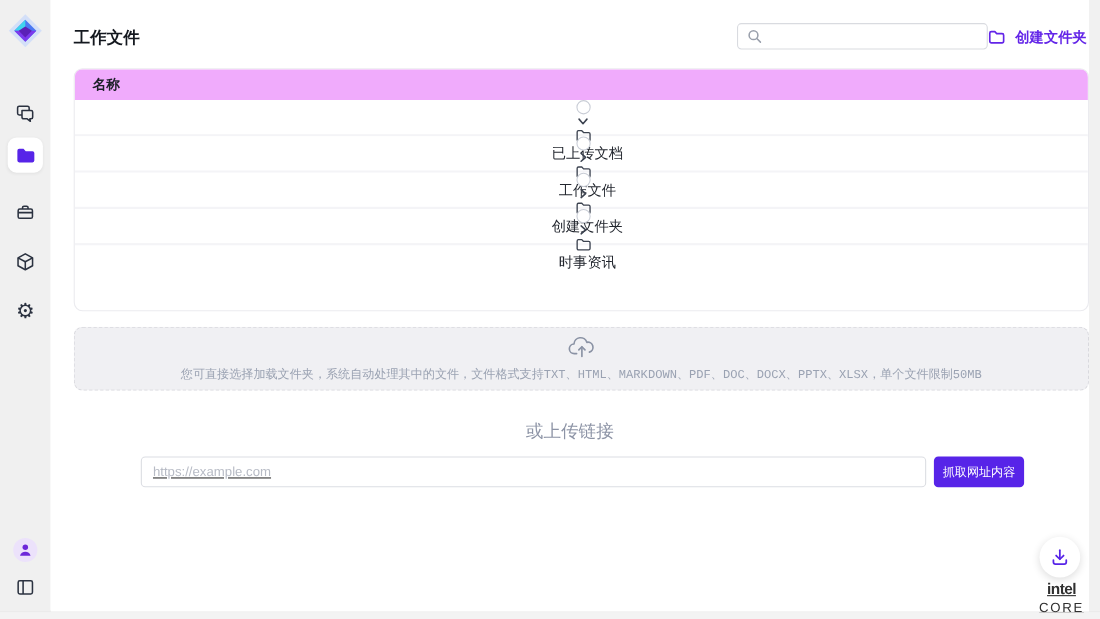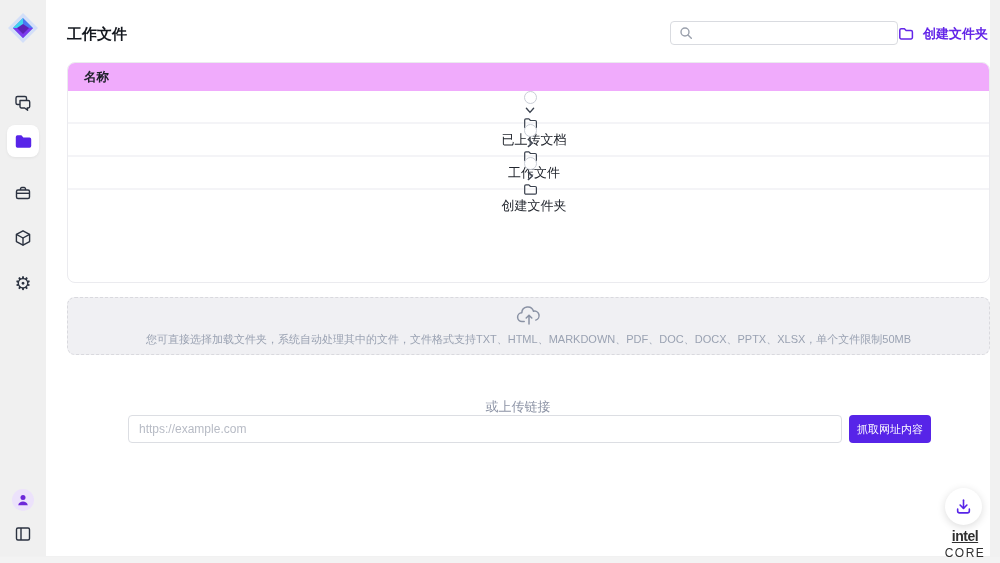--- a/index.html
+++ b/index.html
@@ -31,27 +31,27 @@
   .folder-card { position:absolute; left:21px; top:62px; width:923px; height:221px; border:1px solid #ebebef; border-radius:8px; background:#fff; overflow:hidden; }
   .table-head { height:28px; background:#f0abfc; display:flex; align-items:center; padding-left:16px; font-size:12.5px; font-weight:700; color:#1d2129; }
   .frow { height:33px; display:flex; align-items:center; padding-left:11px; border-bottom:2px solid #f4f4f7; background:#fff; cursor:pointer;flex-direction:column; }
   .cb { width:13px; height:13px; border:1.4px solid #c9cdd6; border-radius:50%; background:#fff; margin-right:7px; flex:none; }
   .chev { width:12px; height:12px; margin-right:8px; flex:none; }
   .chev.expanded { transform:rotate(90deg); }
   .ficon { width:15px; height:15px; margin-right:7px; flex:none; }
   .flabel { font-size:13px; color:#22262e; }
 
   
-  .upload-area { position:absolute; left:21px; top:297px; width:923px; height:58px; background:#f0f0f3; border:1px dashed #d9d9de; border-radius:8px; text-align:center; cursor:pointer; }
+  .upload-area { position:absolute; left:21px; top:297px; width:923px; height:58px; background:#f0f0f3; border:1px dashed #d9d9de; border-radius:8px; text-align:center; cursor:pointer;font-family:Liberation Mono, monospace; }
   .upload-area svg { margin-top:6px; }
   .upload-hint { font-size:11px; color:#9aa2b2; margin-top:2px; }
 
-  .or-label { position:absolute; left:0; top:382px; width:944px; text-align:center; font-size:13px; color:#8d94a6;margin-top:16px; }
-
-  .url-input { position:absolute; left:82px; top:415px; width:714px; height:28px; border:1px solid #dcdee3; border-radius:4px; padding-left:10px; font-size:12px; color:#333; outline:none; font-family:inherit; }
+  .or-label { position:absolute; left:0; top:382px; width:944px; text-align:center; font-size:16px; color:#8d94a6; }
+
+  .url-input { position:absolute; left:82px; top:415px; width:714px; height:28px; border:1px solid #dcdee3; border-radius:4px; padding-left:10px; font-size:12px; color:#333; outline:none; font-family:inherit;text-decoration:underline; }
   .url-input::placeholder { color:#b7bbc5; }
   .fetch-btn { position:absolute; left:803px; top:415px; width:82px; height:28px; background:#5724e8; color:#fff; border:none; border-radius:4px; font-size:11px; font-family:inherit; cursor:pointer; }
 
   
   .fab { position:absolute; left:899px; top:488px; width:37px; height:37px; border-radius:50%; background:#fff; border:none; box-shadow:0 2px 8px rgba(0,0,0,.14); display:flex; align-items:center; justify-content:center; cursor:pointer; }
   .intel { position:absolute; left:884px; top:528px; width:70px; text-align:center; color:#2f2f2f; line-height:1;text-decoration:underline; }
   .intel .brand { font-size:14px; font-weight:700; letter-spacing:-.5px; }
   .intel .product { font-size:12px; font-weight:400; letter-spacing:1.5px; text-transform:uppercase; }
 </style>
 </head>
@@ -163,20 +163,30 @@
           <div class="frow">
     <span class="cb"></span>
     <svg class="chev" viewBox="0 0 12 12">
       <polyline points="4.3,2.4 8.4,6 4.3,9.6" fill="none" stroke="#3c4350" stroke-width="1.4" stroke-linecap="round" stroke-linejoin="round"></polyline>
     </svg>
     <svg class="ficon" viewBox="0 0 16 16">
       <path d="M1.8 4.3A1.3 1.3 0 0 1 3.1 3h3.2l1.7 1.8h5a1.3 1.3 0 0 1 1.3 1.3v5.6a1.3 1.3 0 0 1-1.3 1.3H3.1a1.3 1.3 0 0 1-1.3-1.3z" fill="none" stroke="#3c4350" stroke-width="1.3" stroke-linejoin="round"></path>
     </svg>
     <span class="flabel">创建文件夹</span>
   </div>
+          <div class="frow">
+    <span class="cb"></span>
+    <svg class="chev" viewBox="0 0 12 12">
+      <polyline points="4.3,2.4 8.4,6 4.3,9.6" fill="none" stroke="#3c4350" stroke-width="1.4" stroke-linecap="round" stroke-linejoin="round"></polyline>
+    </svg>
+    <svg class="ficon" viewBox="0 0 16 16">
+      <path d="M1.8 4.3A1.3 1.3 0 0 1 3.1 3h3.2l1.7 1.8h5a1.3 1.3 0 0 1 1.3 1.3v5.6a1.3 1.3 0 0 1-1.3 1.3H3.1a1.3 1.3 0 0 1-1.3-1.3z" fill="none" stroke="#3c4350" stroke-width="1.3" stroke-linejoin="round"></path>
+    </svg>
+    <span class="flabel">时事资讯</span>
+  </div>
         </div>
     </section>
 
     <section class="upload-area">
       <svg width="26" height="22" viewBox="0 0 26 22">
         <path d="M8.2 17.5h-2a4.4 4.4 0 0 1-.4-8.8 6 6 0 0 1 11.7-1.5 4.6 4.6 0 0 1 2.3 8.9" fill="none" stroke="#8a92a4" stroke-width="1.5" stroke-linecap="round" stroke-linejoin="round"></path>
         <line x1="13" y1="11.5" x2="13" y2="20" stroke="#8a92a4" stroke-width="1.5" stroke-linecap="round"></line>
         <polyline points="10.2,14 13,11.2 15.8,14" fill="none" stroke="#8a92a4" stroke-width="1.5" stroke-linecap="round" stroke-linejoin="round"></polyline>
       </svg>
       <div class="upload-hint">您可直接选择加载文件夹，系统自动处理其中的文件，文件格式支持TXT、HTML、MARKDOWN、PDF、DOC、DOCX、PPTX、XLSX，单个文件限制50MB</div>

